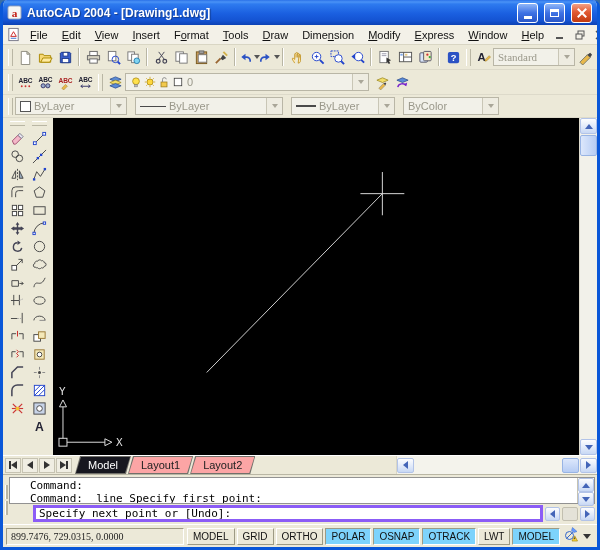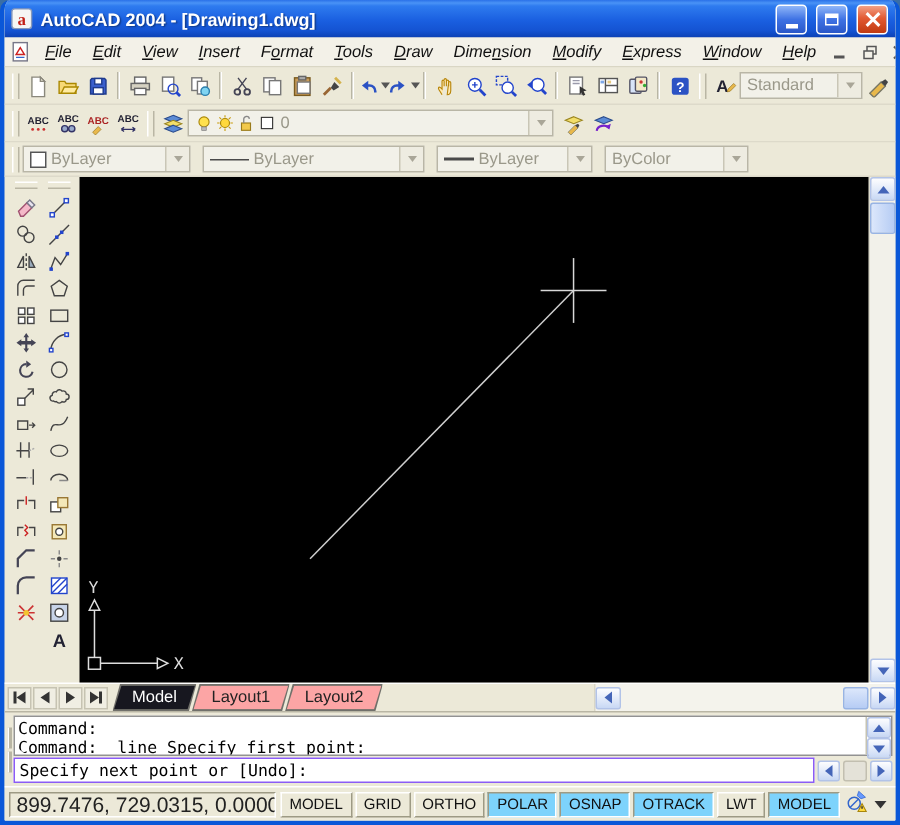--- a/index.html
+++ b/index.html
@@ -14,21 +14,21 @@
   .app-icon{width:16px;height:16px;flex:0 0 16px;}
   .tb-winbtn{width:21px;height:20px;border-radius:3px;border:1px solid #FFFFFF;display:flex;align-items:center;justify-content:center;padding:0;margin-left:2px;}
   .btn-blue{background:linear-gradient(180deg,#8FB6F8 0%,#3E72E4 50%,#2A57C8 100%);}
   .btn-red{background:linear-gradient(180deg,#F2A085 0%,#E25A33 45%,#C13A10 100%);}
   .gl-min{width:8px;height:3px;background:#fff;margin-top:9px;}
   .gl-max{width:9px;height:8px;border:1px solid #fff;border-top:3px solid #fff;box-sizing:border-box;}
   .gl-x{position:relative;width:10px;height:10px;}
   .gl-x::before,.gl-x::after{content:"";position:absolute;left:-1px;top:4px;width:12px;height:2px;background:#fff;}
   .gl-x::before{transform:rotate(45deg);} .gl-x::after{transform:rotate(-45deg);}
   
-  .menubar{height:19px;flex:0 0 19px;display:flex;align-items:center;background:#F3F1E8;border-bottom:1px solid #D9D6C4;padding:0 3px;font-size:11px;color:#111;font-style:italic;}
+  .menubar{height:19px;flex:0 0 19px;display:flex;align-items:center;background:#F3F1E8;border-bottom:1px solid #D9D6C4;padding:0 3px;font-size:11px;color:#111;}
   .menu-items{display:flex;align-items:center;flex:1;}
   .menu-item{padding:2px 7px;white-space:nowrap;cursor:default;}
   .menu-item u{text-underline-offset:1px;}
   .mdi-btns{display:flex;align-items:center;gap:3px;padding-right:2px;}
   .mdi-btn{width:17px;height:15px;display:flex;align-items:center;justify-content:center;background:transparent;border:none;padding:0;color:#444;}
   
   .toolbar-row{display:flex;align-items:center;background:#ECE9D8;border-bottom:1px solid #DDDACA;padding:0 2px;overflow:hidden;}
   .row1{height:24px;flex:0 0 24px;} .row2{height:24px;flex:0 0 24px;} .row3{height:22px;flex:0 0 22px;}
   .grip{width:3px;height:17px;border-left:1px solid #FFFFFF;border-right:1px solid #B9B6A4;margin:0 2px 0 3px;}
   .grip-h{height:3px;width:15px;border-top:1px solid #FFFFFF;border-bottom:1px solid #B9B6A4;margin:3px 0 3px 0;}
@@ -76,31 +76,31 @@
   .tab-inner{clip-path:polygon(5px 0,100% 0,calc(100% - 5px) 100%,0 100%);background:#fca5a5;display:flex;align-items:center;padding:0 12px;color:#222;}
   .tab.active .tab-inner{background:#17171F;color:#fff;}
   .tab-hscroll{margin-left:auto;width:200px;display:flex;align-items:center;background:#F4F3EC;border-left:1px solid #D9D6C6;}
   .tab-hscroll .track{flex:1;height:15px;background:#F4F3EC;}
   
   .cmdwin{height:50px;flex:0 0 50px;background:#ECE9D8;border-top:1px solid #B9B6A4;display:flex;padding:2px 2px 2px 0;box-sizing:border-box;}
   .cmd-grip{width:6px;display:flex;flex-direction:column;justify-content:center;gap:2px;align-items:center;}
   .cmd-grip span{display:block;width:2px;height:14px;border-left:1px solid #fff;background:#B9B6A4;}
   .cmd-body{flex:1;display:flex;flex-direction:column;gap:1px;min-width:0;}
   .cmd-history-box{flex:1;background:#fff;border:1px solid #929292;display:flex;min-height:0;}
-  .cmd-history{flex:1;font-family:"DejaVu Sans Mono",monospace;font-size:11px;line-height:13px;color:#000;padding:1px 2px;overflow:hidden;border-radius:11px;}
+  .cmd-history{flex:1;font-family:"DejaVu Sans Mono",monospace;font-size:11px;line-height:13px;color:#000;padding:1px 20px;overflow:hidden;border-radius:11px;}
   .cmd-vscroll{width:16px;display:flex;flex-direction:column;border-left:1px solid #C6C3B2;}
   .cmd-vscroll .scroll-btn{height:14px;flex:0 0 14px;}
   .cmd-input-row{height:17px;flex:0 0 17px;display:flex;gap:2px;}
-  .cmd-input{flex:1;background:#fff;border:1px solid #8b5cf6;font-family:"DejaVu Sans Mono",monospace;font-size:11px;color:#000;display:flex;align-items:center;padding:0 3px;white-space:nowrap;overflow:hidden;}
+  .cmd-input{flex:1;background:#fff;border:3px solid #8b5cf6;font-family:"DejaVu Sans Mono",monospace;font-size:11px;color:#000;display:flex;align-items:center;padding:0 3px;white-space:nowrap;overflow:hidden;margin-left:24px;}
   .cmd-hscroll{width:50px;display:flex;align-items:center;gap:1px;}
   .cmd-hscroll .scroll-btn{width:15px;height:14px;flex:0 0 15px;}
   .cmd-hscroll .hthumb{width:14px;height:12px;background:#E4E2D8;border:1px solid #C2BFB0;}
   
   .statusbar{height:22px;flex:0 0 22px;display:flex;align-items:center;background:#ECE9D8;border-top:1px solid #FFFFFF;padding:0 3px;gap:3px;}
-  .coords{width:178px;height:17px;border:1px solid;border-color:#9D9A84 #FFFFFF #FFFFFF #9D9A84;display:flex;align-items:center;padding:0 4px;font-family:Liberation Sans, sans-serif;font-size:14px;color:#222;box-sizing:border-box;white-space:nowrap;overflow:hidden;}
+  .coords{width:178px;height:17px;border:1px solid;border-color:#9D9A84 #FFFFFF #FFFFFF #9D9A84;display:flex;align-items:center;padding:0 4px;font-family:Liberation Serif, serif;font-size:10px;color:#222;box-sizing:border-box;white-space:nowrap;overflow:hidden;}
   .toggles{display:flex;align-items:center;gap:2px;}
   .toggle{height:17px;padding:0 5px;font-size:10px;font-family:"Liberation Sans",sans-serif;color:#111;background:#ECE9D8;border:1px solid;border-color:#FFFFFF #9D9A84 #9D9A84 #FFFFFF;}
   .toggle.pressed{border-color:#9D9A84 #FFFFFF #FFFFFF #9D9A84;background:#7dd3fc;}
   .status-right{margin-left:auto;display:flex;align-items:center;gap:4px;padding-right:3px;}
   .status-right .icon svg{width:16px;height:16px;}
   .dd-arrow{width:0;height:0;border-left:4px solid transparent;border-right:4px solid transparent;border-top:5px solid #333;}
   button{font-family:inherit;cursor:default;}
 </style>
 </head>
 <body>
@@ -357,21 +357,21 @@
     <span class="grip"></span>
     <div class="tbgroup">
       <button class="tb-btn">
           <span class="icon">
             <svg viewBox="0 0 16 16" xmlns="http://www.w3.org/2000/svg">
               <text x="6" y="12" font-size="12" font-weight="bold" fill="#223" text-anchor="middle" font-family="Liberation Sans, sans-serif">A</text>
               <path d="M10 10l4-4 1.5 1.5-4 4-2 .5z" fill="#E8B84B" stroke="#997722" stroke-width=".5"></path>
             </svg>
           </span>
         </button>
-      <div class="combo" style="width:82px;">
+      <div class="combo" style="width:82px;font-family:Liberation Serif, serif;">
         <span class="combo-label">Standard</span>
         <span class="caret-btn">
             <span class="caret"></span>
           </span>
       </div>
       <button class="tb-btn">
           <span class="icon">
             <svg viewBox="0 0 16 16" xmlns="http://www.w3.org/2000/svg">
               <path d="M2 13l8-8 3 3-8 8z" fill="#E8B84B" stroke="#776"></path>
               <path d="M10 5l3 3 2-3-2-2z" fill="#444"></path>

